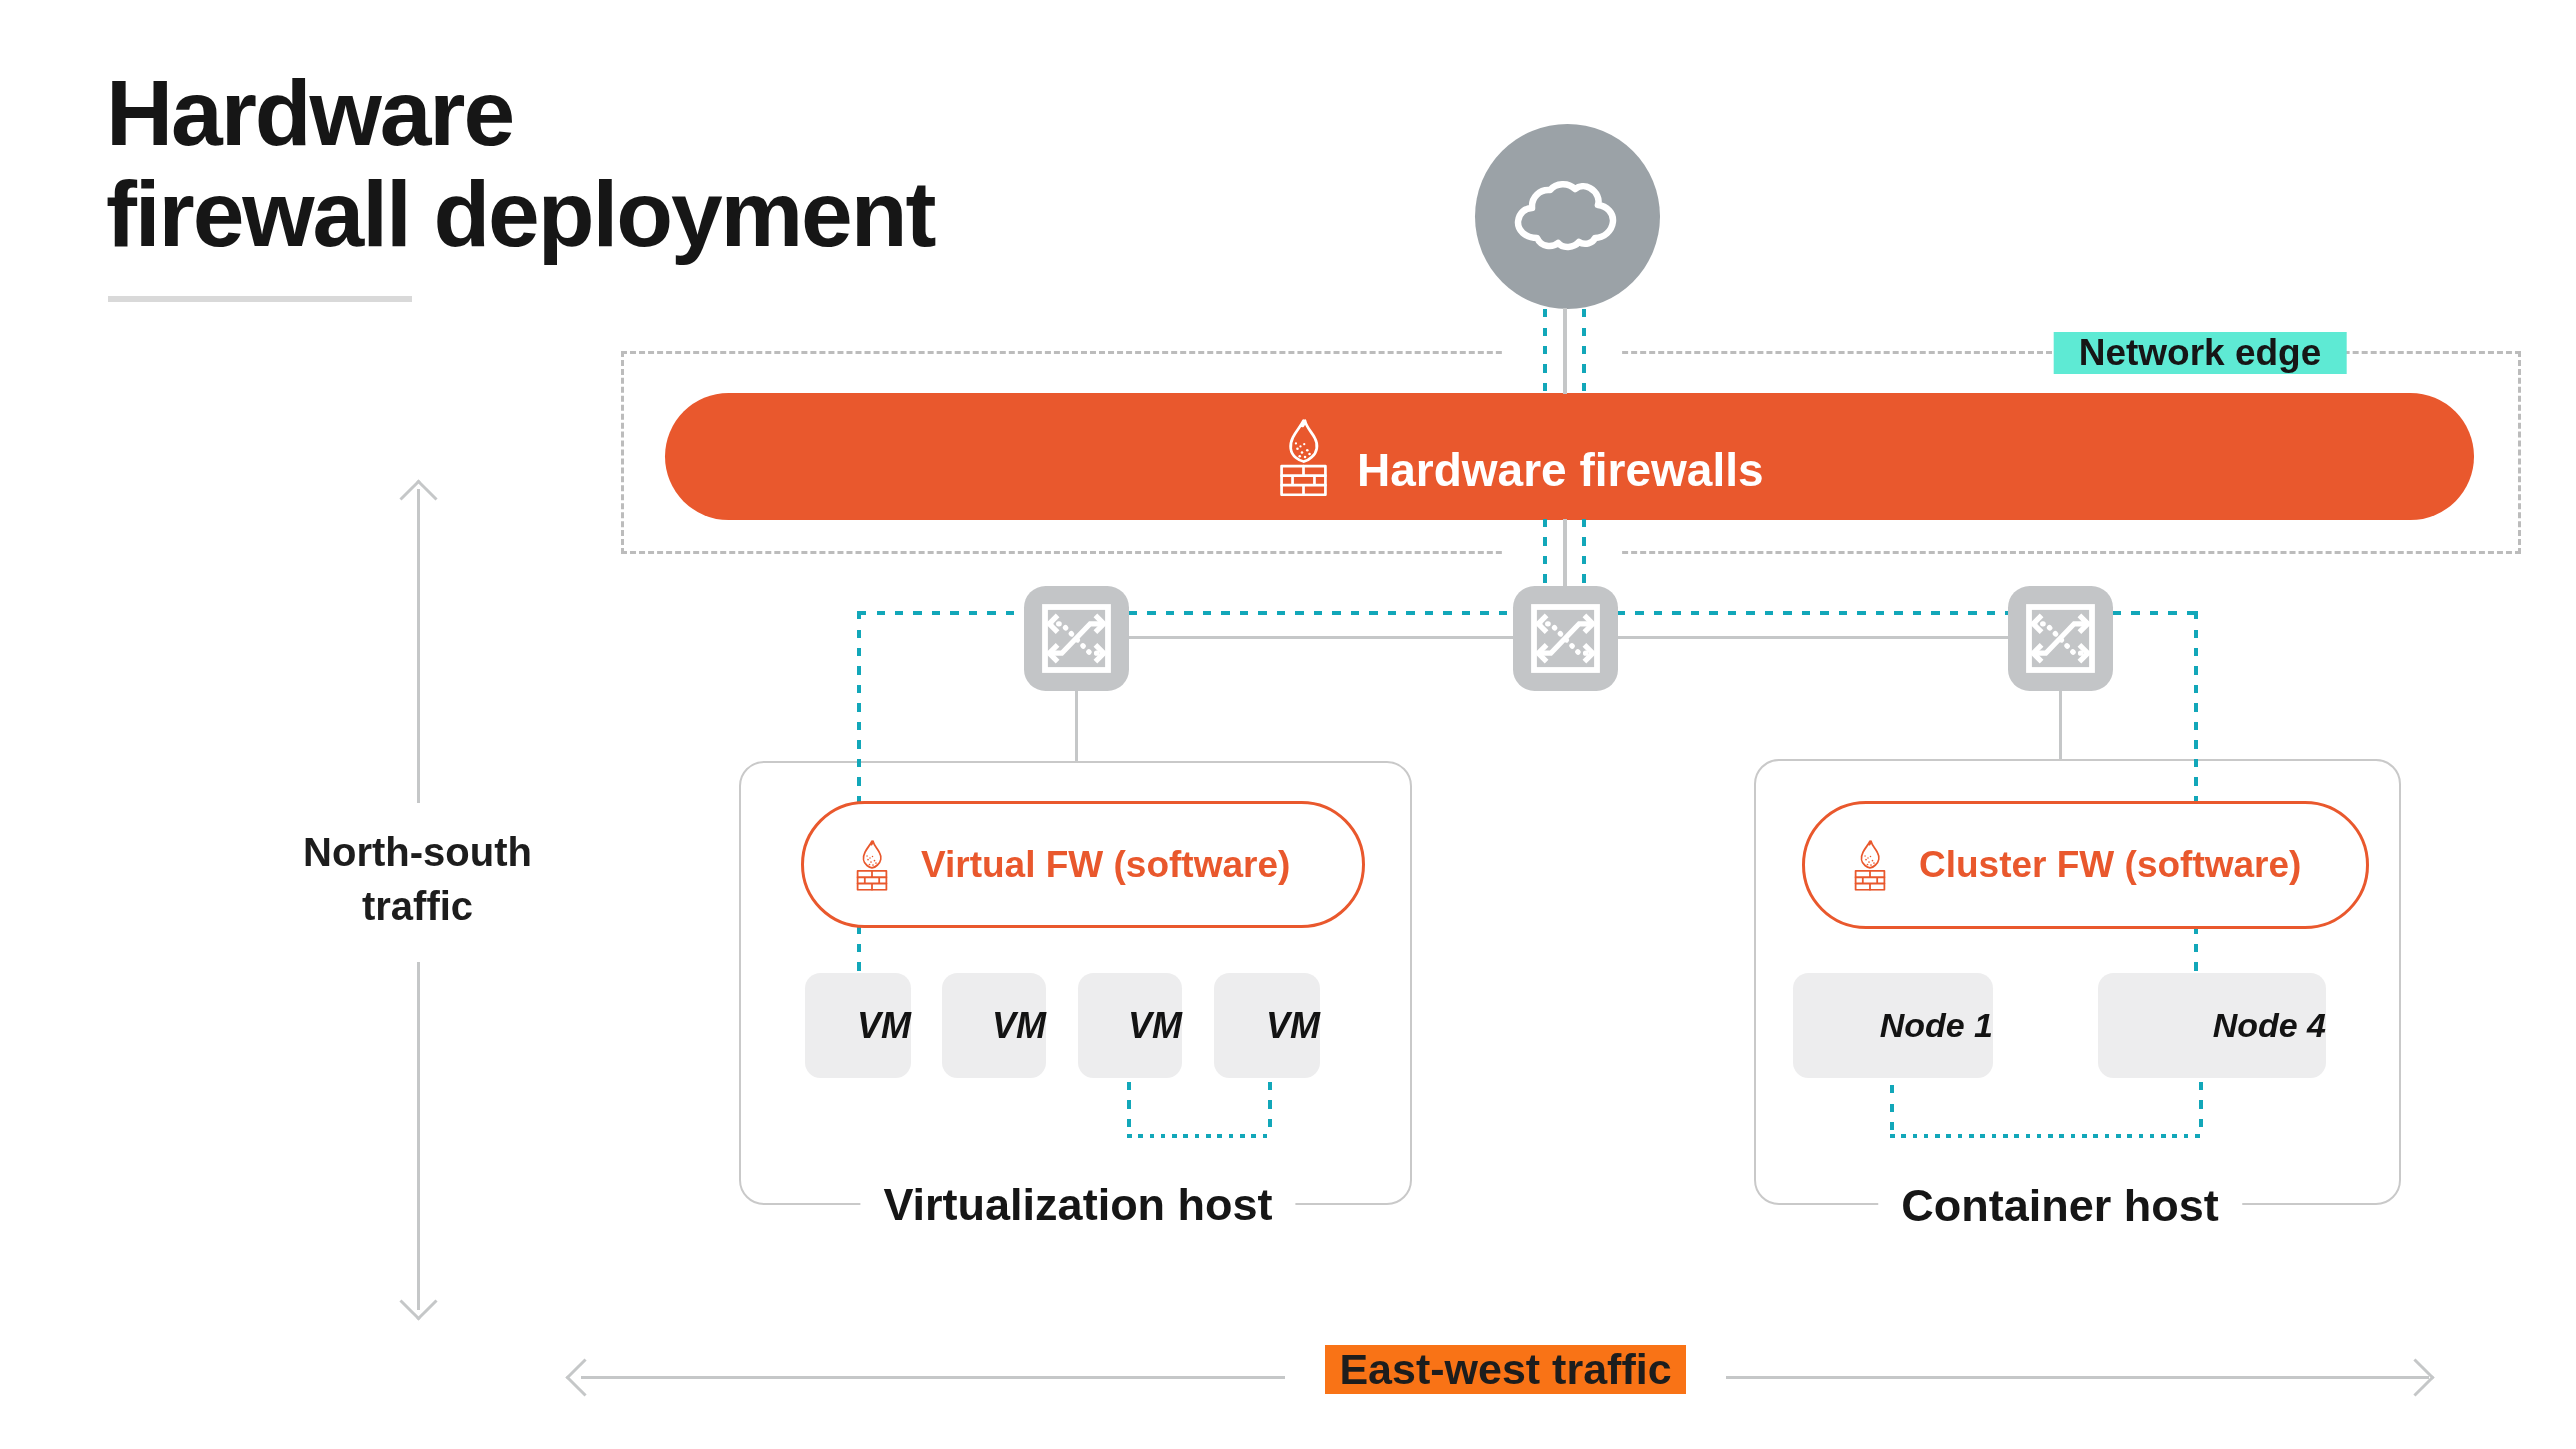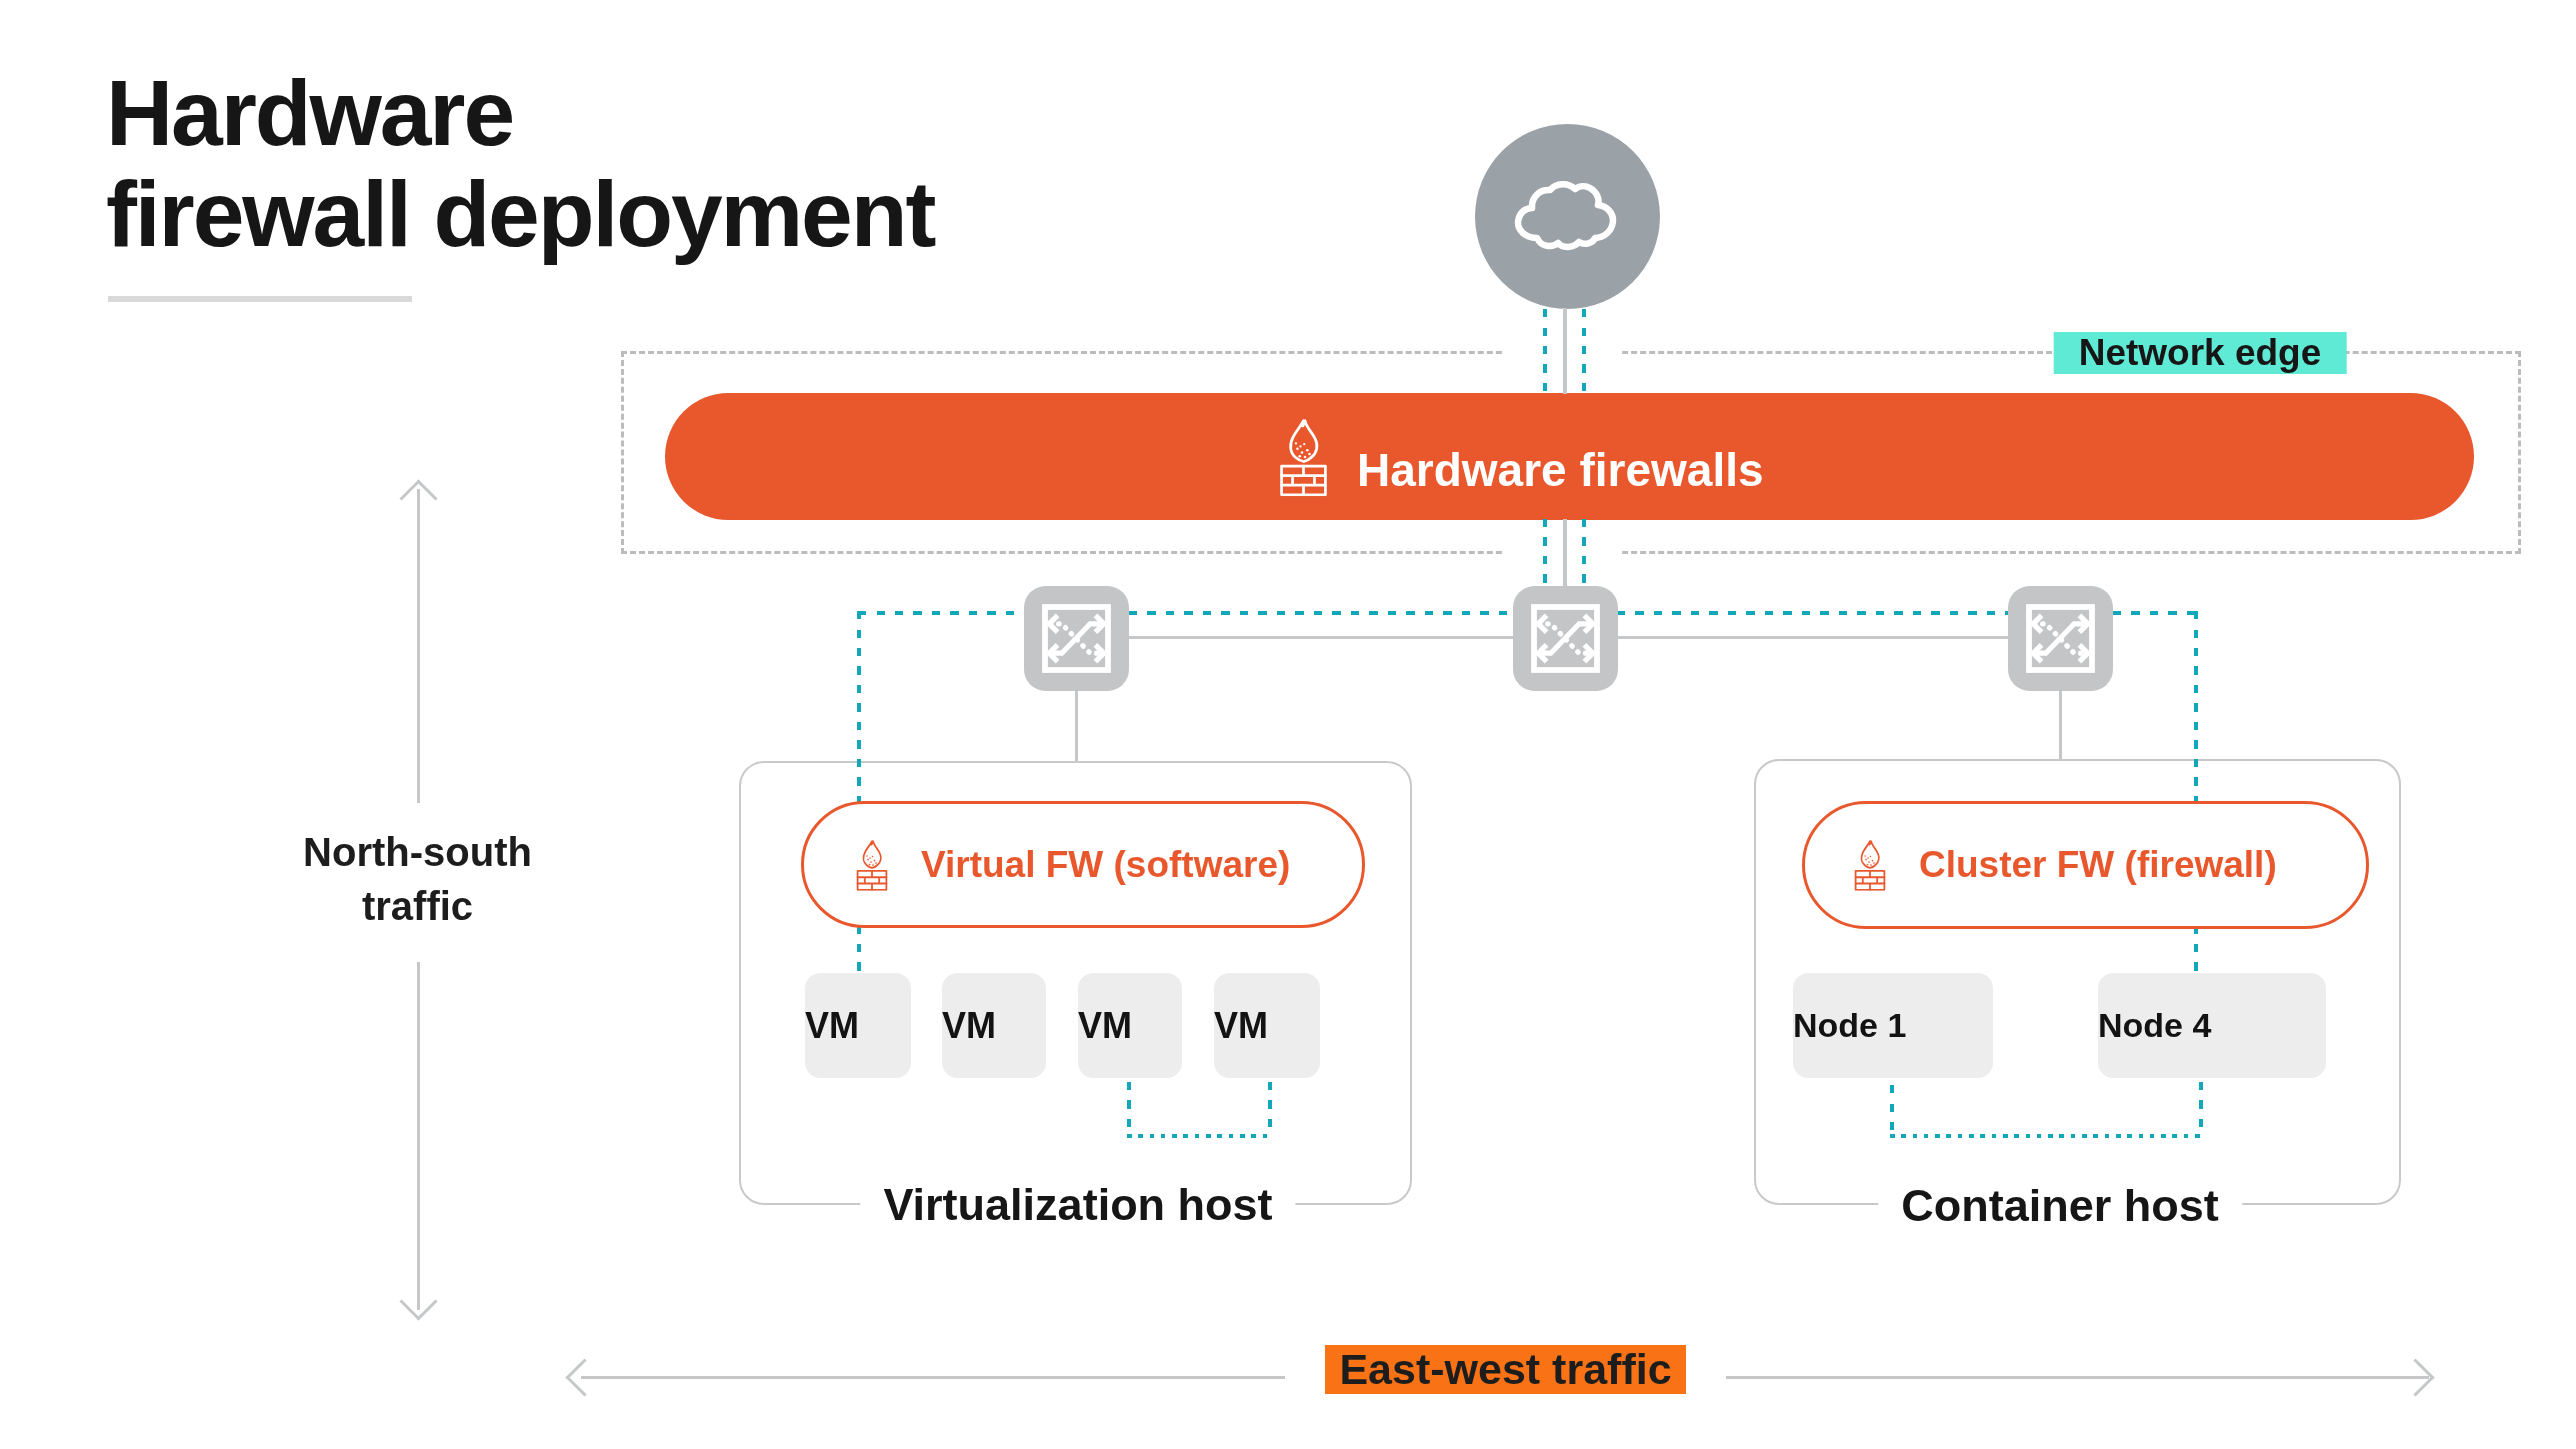--- a/index.html
+++ b/index.html
@@ -48,21 +48,21 @@
     background:transparent;z-index:5;}
   .host-label{transform:translate(-50%,-50%);font-size:45px;font-weight:bold;background:#fff;
     padding:0 23px;white-space:nowrap;z-index:8;color:var(--text-black);}
   
   .fw-pill{border:3.6px solid var(--orange);border-radius:64px;background:#fff;box-sizing:border-box;
     z-index:7;display:flex;align-items:center;}
   .fw-pill svg{width:32px;height:52px;color:var(--orange);flex:none;}
   .fw-pill-label{font-size:37px;font-weight:bold;color:var(--orange);white-space:nowrap;margin-left:33px;}
   
   .unit-box{top:973px;height:105px;border-radius:15.5px;background:var(--box-fill);z-index:7;
-    display:flex;align-items:center;justify-content:flex-start;font-weight:bold;color:#131313;}
+    display:flex;align-items:center;justify-content:flex-end;font-weight:bold;color:#131313;font-style:italic;}
   .vm{font-size:36px;}
   .node{font-size:34px;}
   
   .arrow-line{background:var(--line-gray);z-index:4;}
   .chev{width:27px;height:27px;border-left:3.1px solid var(--line-gray);border-top:3.1px solid var(--line-gray);
     z-index:4;box-sizing:border-box;}
   .ns-label{left:258px;top:825px;width:319px;text-align:center;font-size:40px;line-height:54px;
     font-weight:bold;color:#1d1d1d;z-index:8;}
   .ew-label{left:1325px;top:1345px;width:361px;text-align:center;font-size:43px;font-weight:bold;
     color:#1d1d1d;background:#f97316;z-index:8;}
@@ -193,21 +193,21 @@
   <div class="abs teal-v" style="left:1127px;top:1082px;height:55px;z-index:6;"></div>
   <div class="abs teal-v" style="left:1268px;top:1082px;height:55px;z-index:6;"></div>
   <div class="abs teal-dot-h" style="left:1127px;top:1134px;width:145px;"></div>
   <div class="abs host-label" style="left:1078px;top:1205px;">Virtualization host</div>
 
   <div class="abs host-box" style="left:1754px;top:759px;width:647px;height:446px;"></div>
   <div class="abs fw-pill" style="left:1802px;top:801px;width:567px;height:128px;padding-left:49px;">
     <svg viewBox="0 0 62 100" width="32" height="52">
         <use href="#fw-icon"></use>
       </svg>
-    <span class="fw-pill-label">Cluster FW (firewall)</span>
+    <span class="fw-pill-label">Cluster FW (software)</span>
   </div>
   <div class="abs unit-box node" style="left:1793px;width:200px;">
     <span>Node 1</span>
   </div>
   <div class="abs unit-box node" style="left:2098px;width:228px;">
     <span>Node 4</span>
   </div>
 
   <div class="abs teal-v" style="left:1890px;top:1085px;height:52px;z-index:6;"></div>
   <div class="abs teal-v" style="left:2199px;top:1082px;height:55px;z-index:6;"></div>

